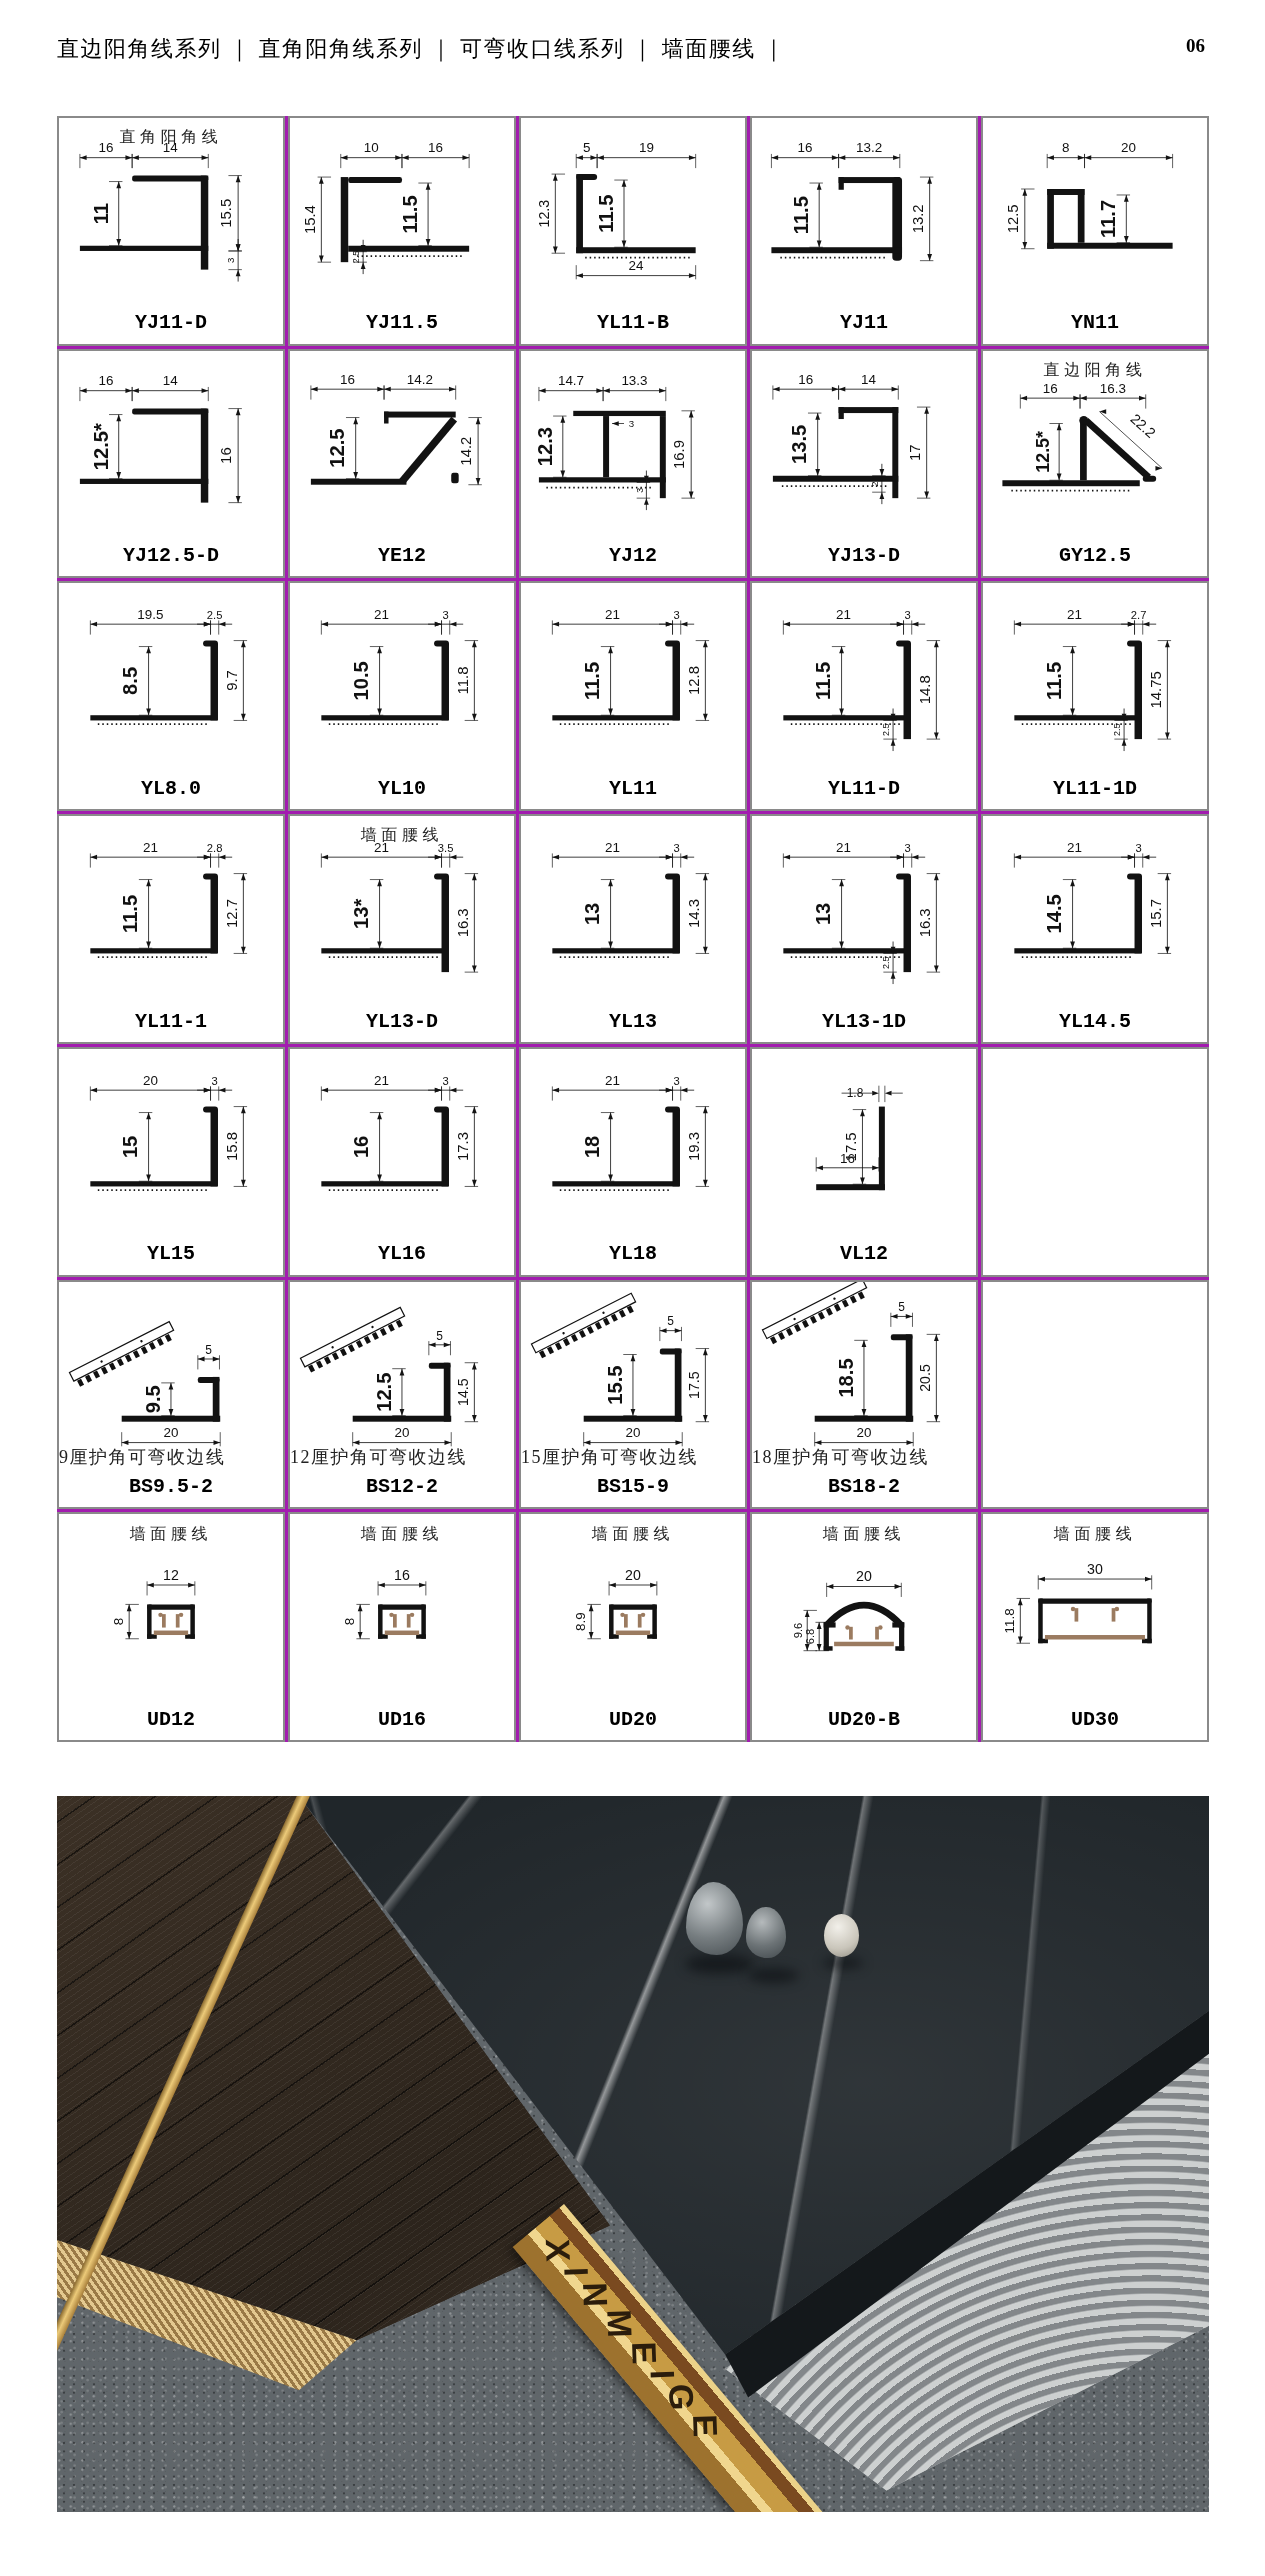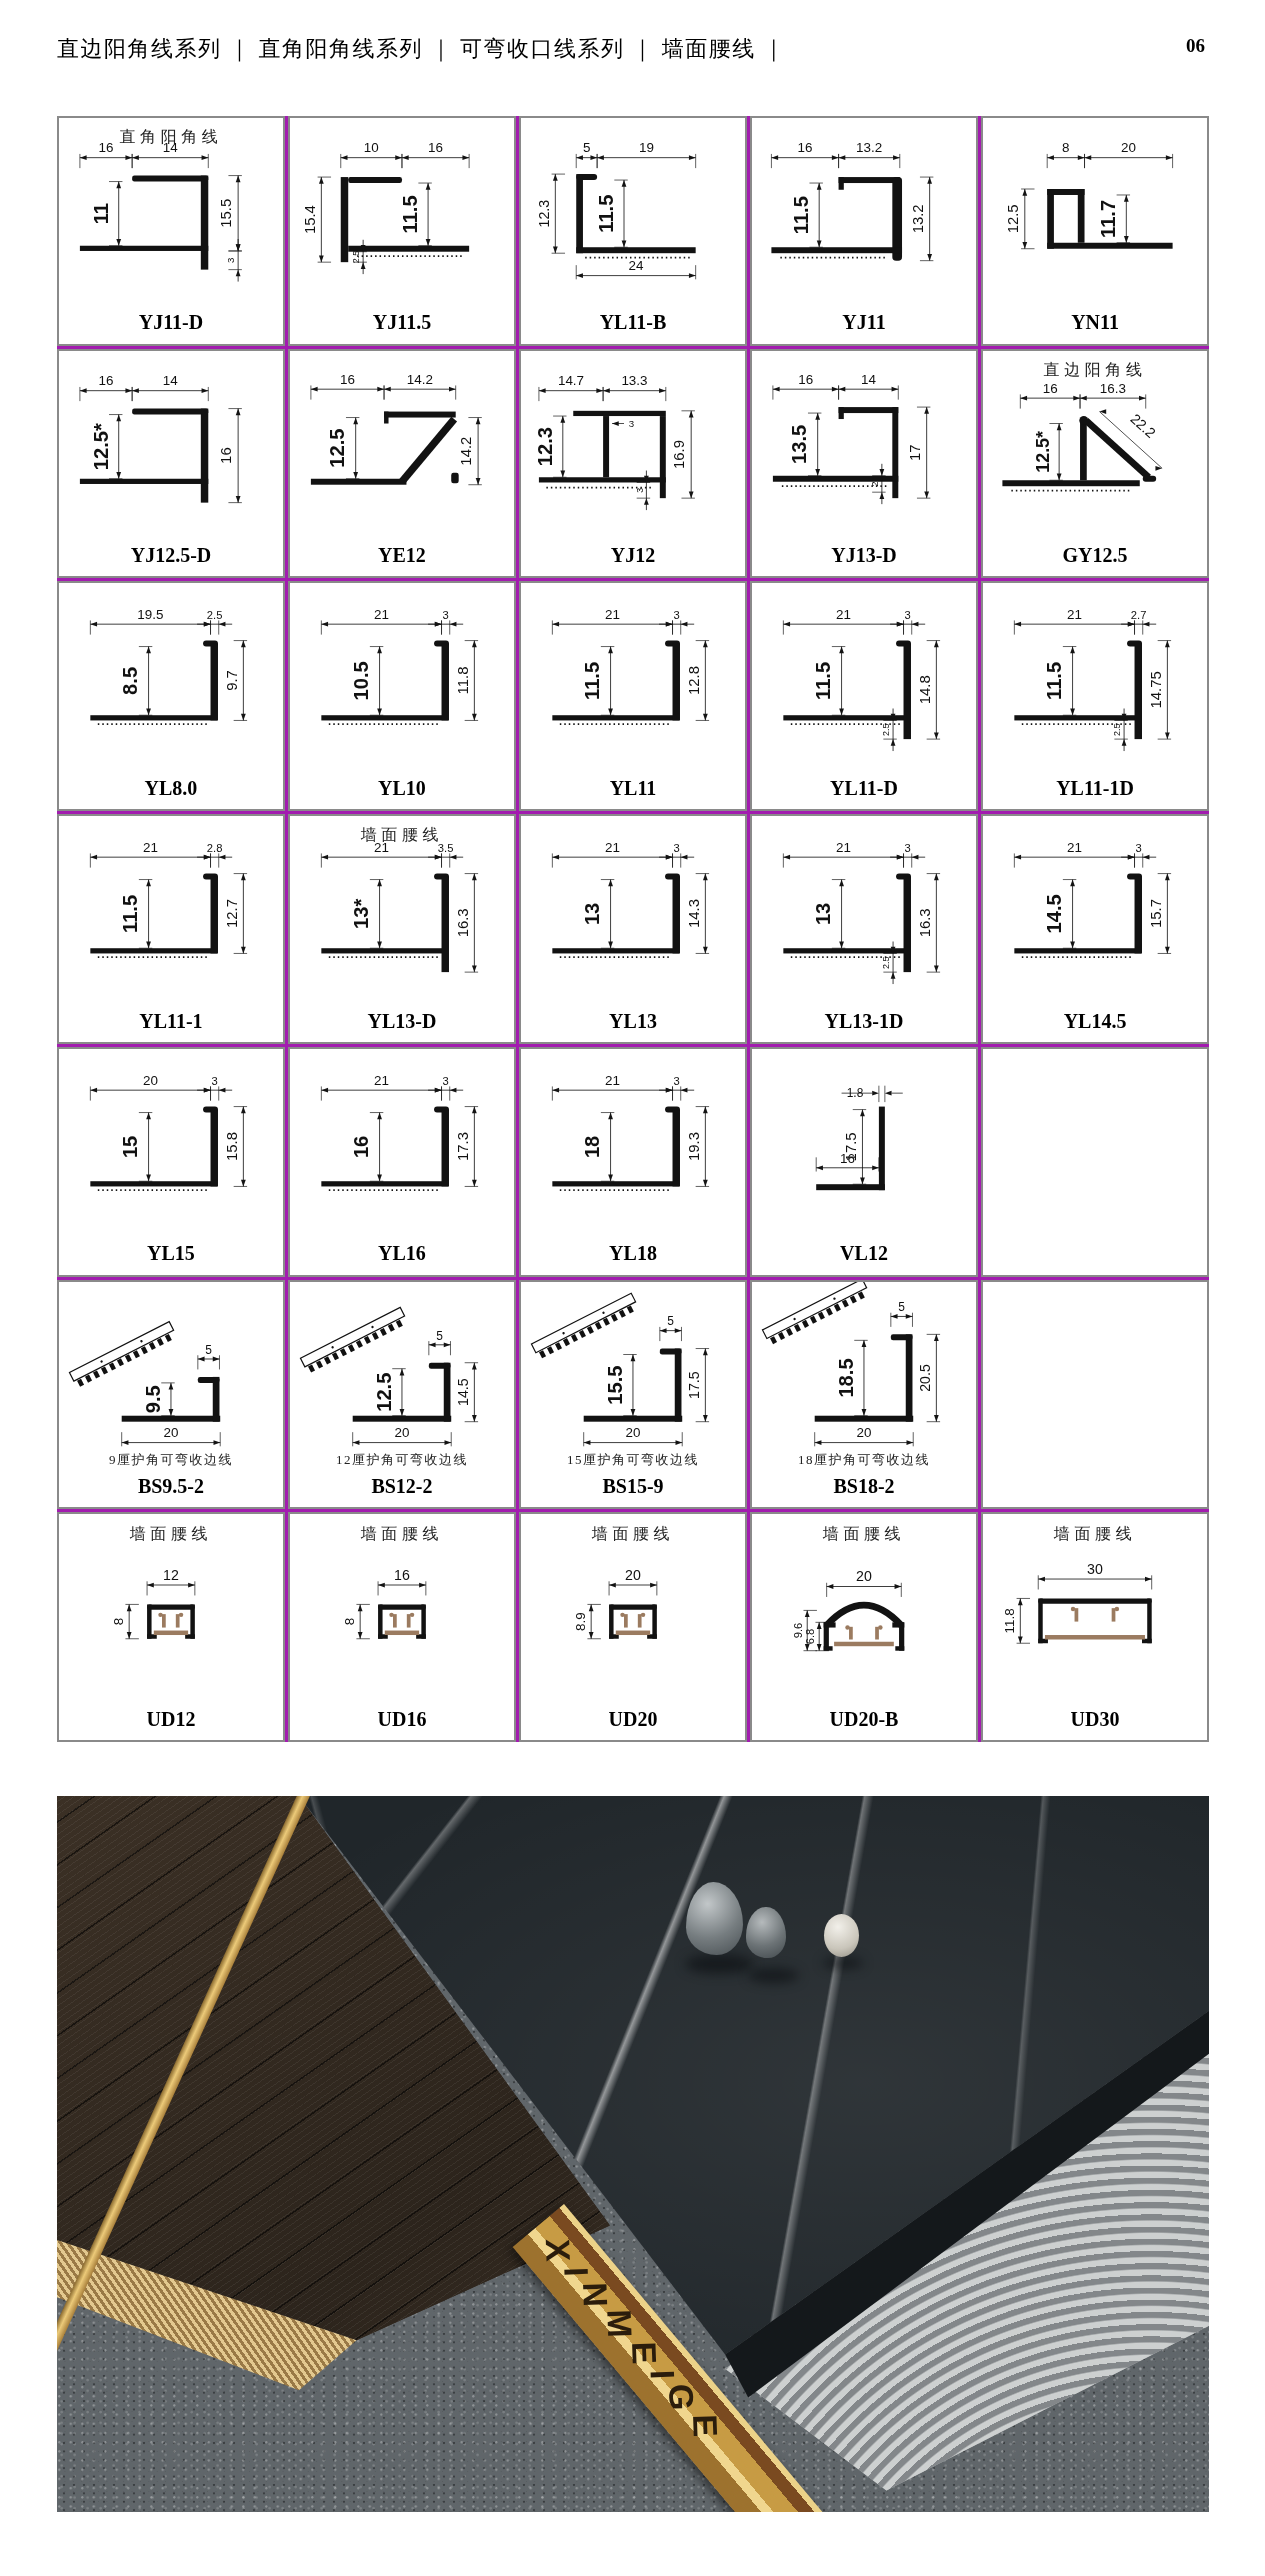--- a/index.html
+++ b/index.html
@@ -3,22 +3,22 @@
 <meta charset="utf-8">
 <style>
   html,body{margin:0;padding:0;background:#fff;}
   body{width:1266px;height:2576px;position:relative;font-family:"Liberation Serif",serif;}
   .page-title{position:absolute;left:57px;top:34px;font-size:22px;font-weight:normal;color:#000;letter-spacing:1.5px;}
   .page-number{position:absolute;right:61px;top:35px;font-size:19px;font-weight:bold;color:#000;}
   .grid{position:absolute;left:57px;top:116px;width:1152px;height:1626px;
         display:grid;grid-template-columns:repeat(5,1fr);grid-template-rows:repeat(7,1fr);gap:3.1px;background:#a21caf;}
   .cell{position:relative;background:#fff;border:2.3px solid #8a8a8a;overflow:hidden;}
   .cell-label{position:absolute;top:9.2px;left:0;right:0;text-align:center;font-size:16px;color:#222;letter-spacing:4.6px;}
-  .cell-caption{position:absolute;bottom:38px;left:0;right:0;text-align:center;font-size:13px;color:#222;letter-spacing:1.5px;}
-  .cell-code{position:absolute;bottom:9.2px;left:0;right:0;text-align:center;font-size:20px;font-weight:bold;color:#000;font-family:Liberation Serif, serif;}
+  .cell-caption{position:absolute;bottom:38px;left:0;right:0;font-size:18px;color:#222;letter-spacing:1.5px;}
+  .cell-code{position:absolute;bottom:9.2px;left:0;right:0;text-align:center;font-size:20px;font-weight:bold;color:#000;font-family:Liberation Mono, monospace;}
   .drawing{position:absolute;left:0;top:0;width:100%;height:100%;}
   svg text{font-family:"Liberation Sans",sans-serif;fill:#111;}
   
   .photo{position:absolute;left:57px;top:1796px;width:1152px;height:716px;overflow:hidden;background:#60666a;}
   .ph{position:absolute;inset:0;}
   .ph-gravel{background-color:#60666a;background-image:
     radial-gradient(circle at 2.3px 3.1px, rgba(255,255,255,.30) 0.8px, transparent 1.5px),
     radial-gradient(circle at 6.9px 0.8px, rgba(0,0,0,.38) 0.8px, transparent 1.5px),
     radial-gradient(circle at 4.6px 6.9px, rgba(255,255,255,.16) 0.9px, transparent 1.7px),
     radial-gradient(circle at 9.2px 5.4px, rgba(0,0,0,.30) 0.8px, transparent 1.5px);

